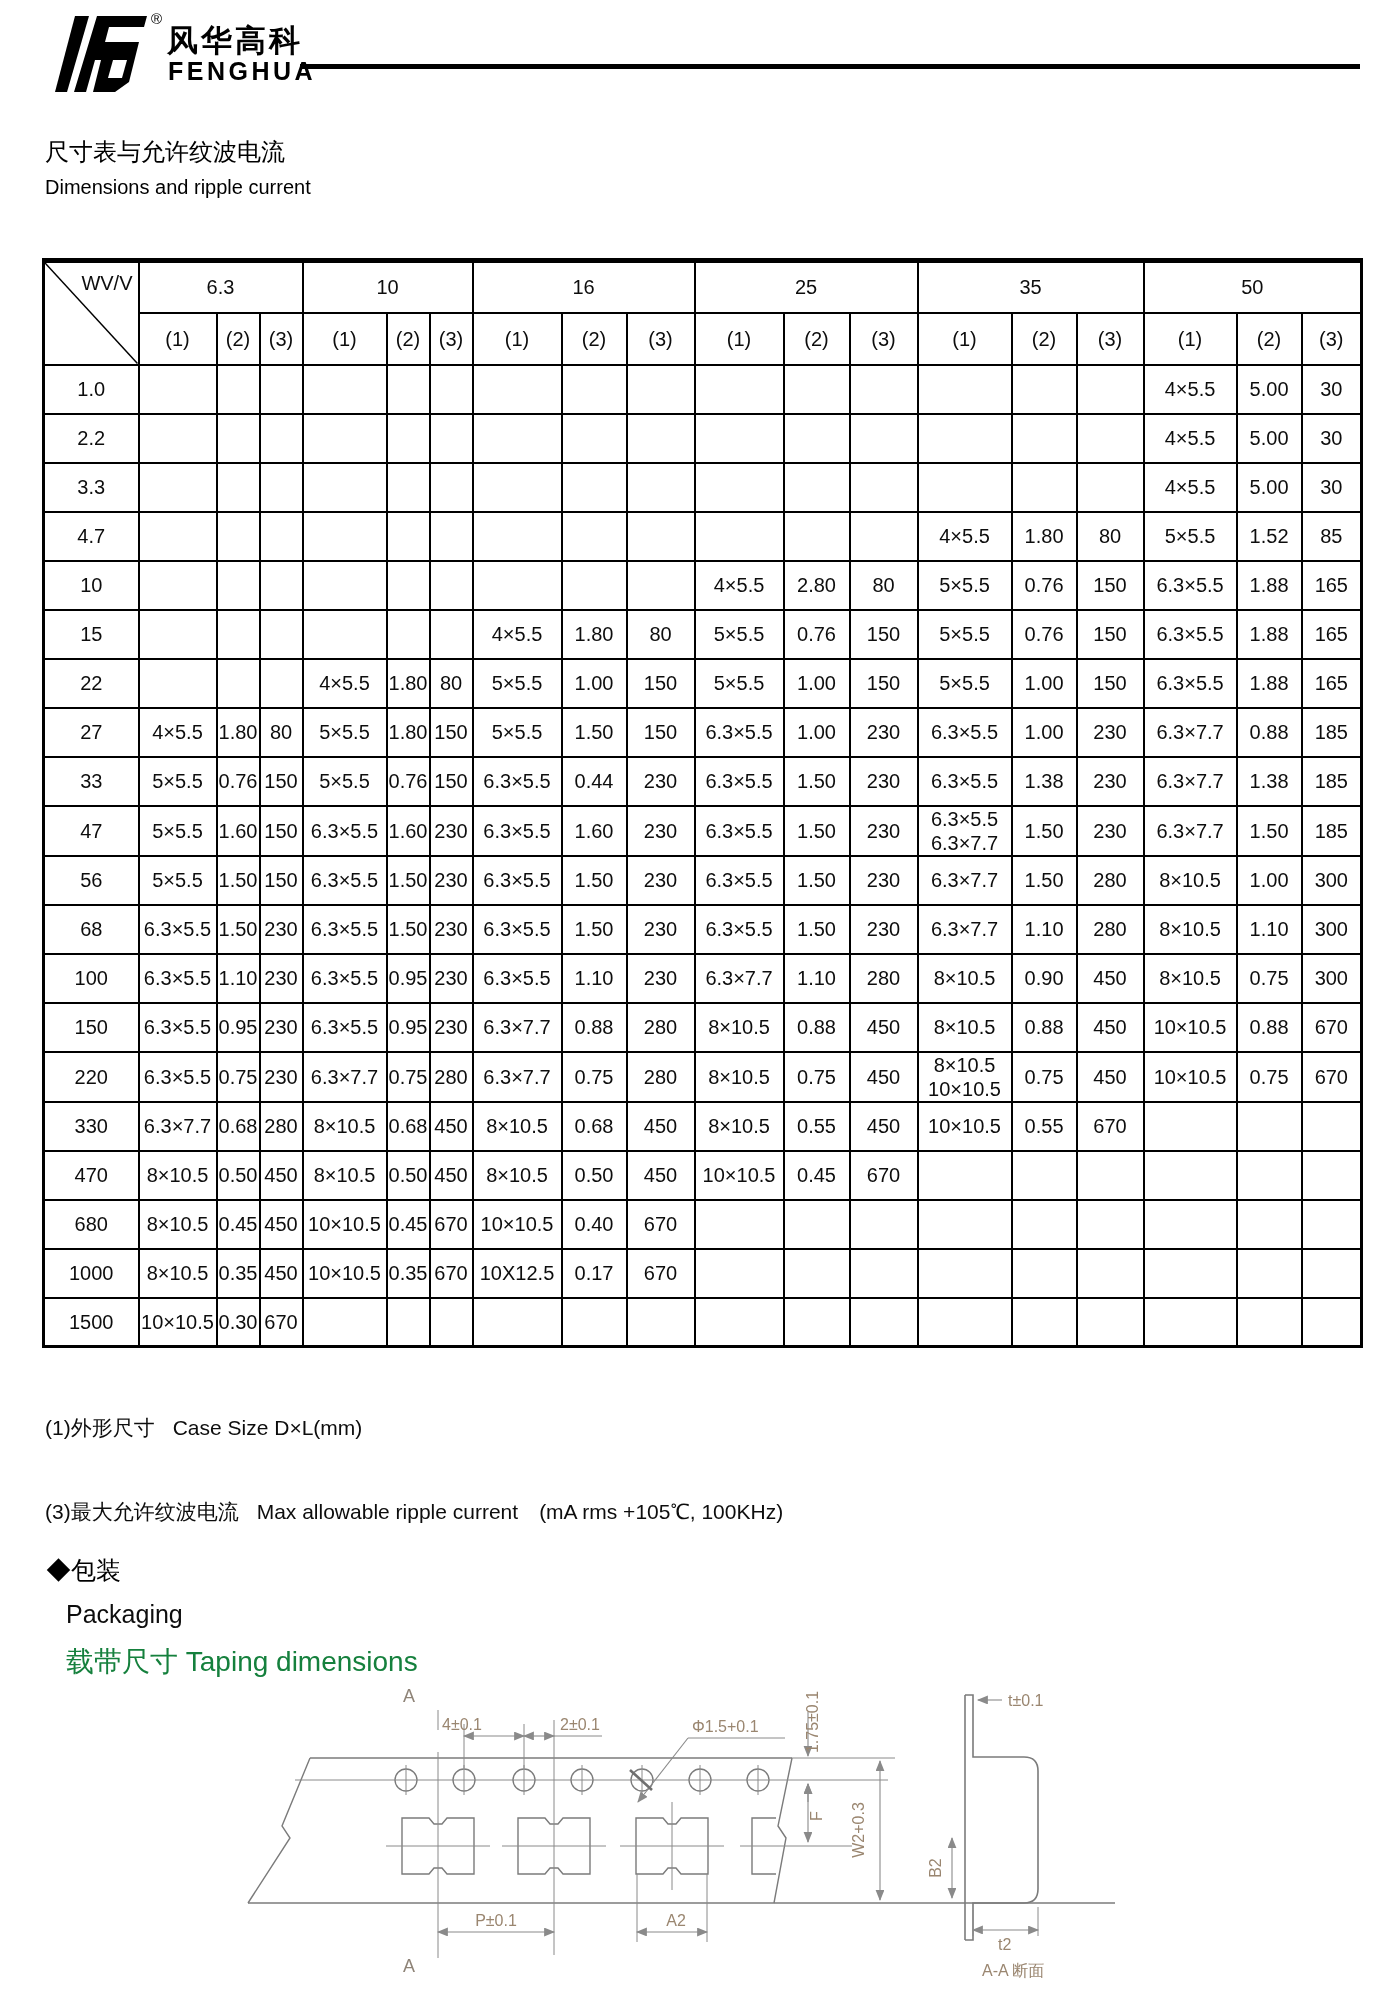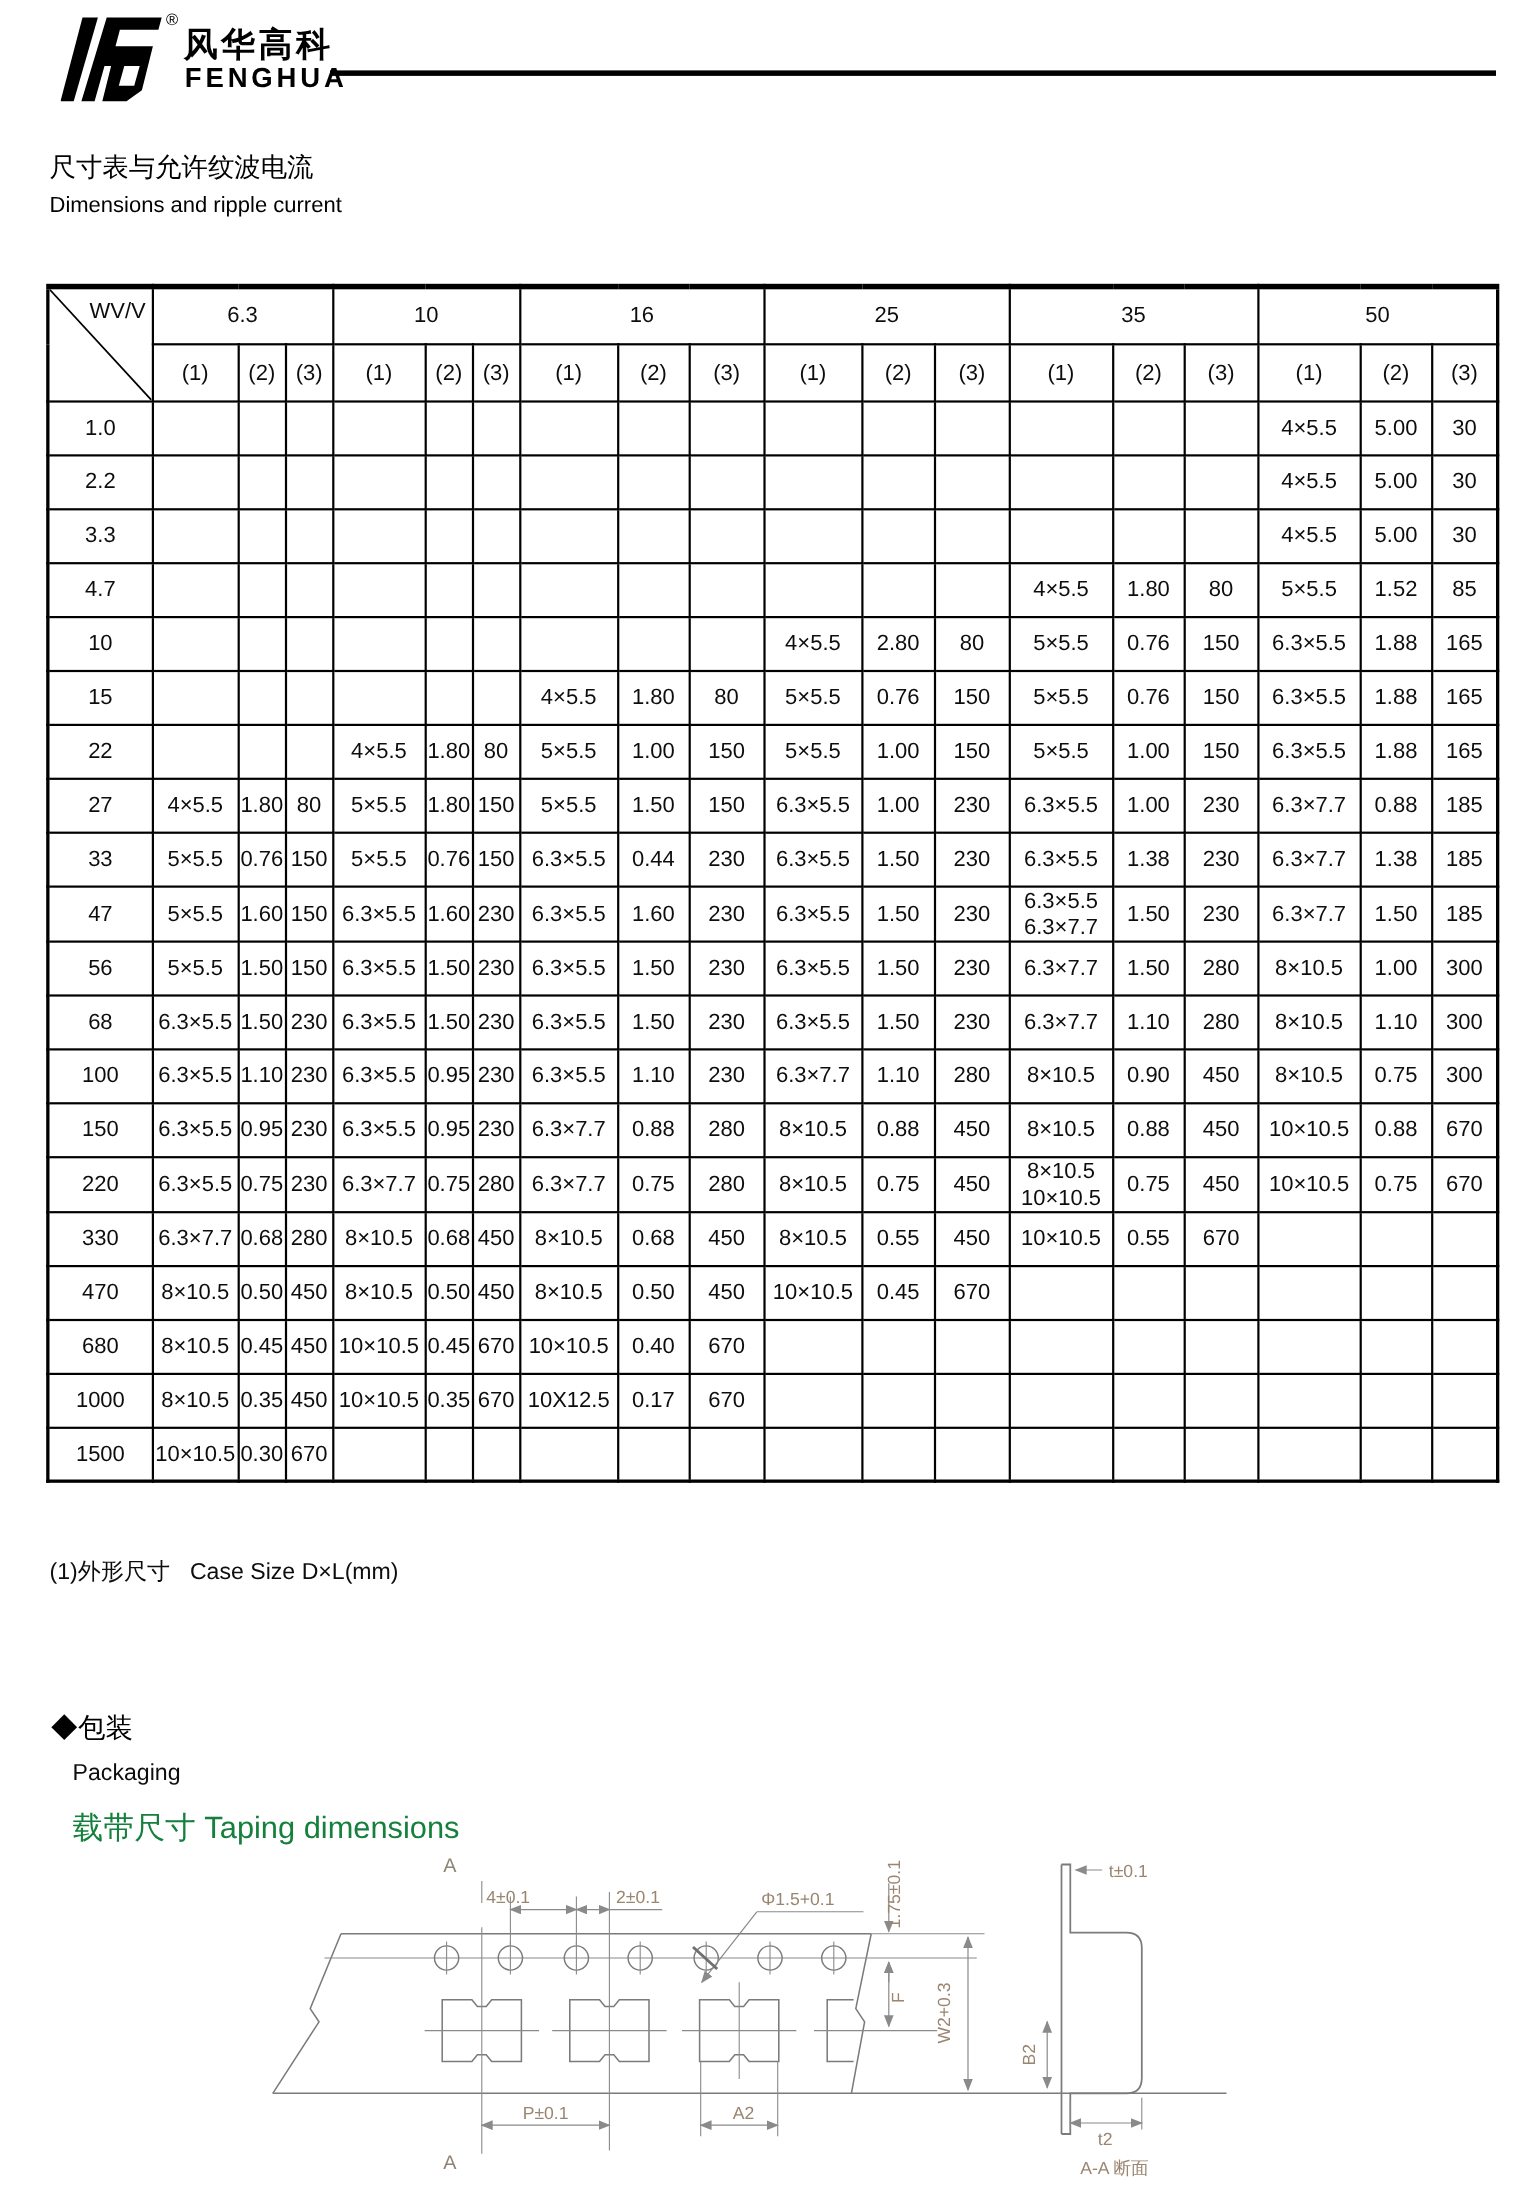--- a/index.html
+++ b/index.html
@@ -34,21 +34,21 @@
   .corner{position:relative;}
   .corner svg{position:absolute;left:0;top:0;width:100%;height:100%;}
   .corner .wvv{position:absolute;top:8px;right:5px;font-size:20px;}
 
   
   .note{position:absolute;left:45px;font-size:21px;color:#0d0d0d;}
   .note .en{margin-left:18px;}
 
   
   .pack-title{position:absolute;left:46px;top:1554px;font-size:25px;color:#000;}
-  .pack-en{position:absolute;left:66px;top:1600px;font-size:21px;color:#0d0d0d;}
+  .pack-en{position:absolute;left:66px;top:1600px;font-size:25px;color:#0d0d0d;}
   .pack-sub{position:absolute;left:66px;top:1643px;font-size:28px;color:#15803d;}
 
   
   .diagram{position:absolute;left:240px;top:1680px;}
   .dl{stroke:#7b7b7b;stroke-width:1.4;fill:none;}
   .tl{stroke:#8a8a8a;stroke-width:1;fill:none;}
   .dim{stroke:#8a8a8a;stroke-width:1.1;fill:none;
        marker-start:url(#mA);marker-end:url(#mA);}
   .dimE{stroke:#8a8a8a;stroke-width:1.1;fill:none;marker-end:url(#mA);}
   .dt{fill:#9a8670;font-size:16px;font-family:"Liberation Sans",sans-serif;}
@@ -556,20 +556,23 @@
             <td></td>
             <td></td>
           </tr>
         </tbody>
     </table>
   </div>
 
   <div class="note" style="top:1414px">
     <span>(1)外形尺寸</span><span class="en">Case Size D×L(mm)</span>
   </div>
+  <div class="note" style="top:1498px">
+    <span>(3)最大允许纹波电流</span><span class="en">Max allowable ripple current　(mA rms +105℃, 100KHz)</span>
+  </div>
 
   <div class="pack-title">◆包装</div>
   <div class="pack-en">Packaging</div>
   <div class="pack-sub">载带尺寸  Taping dimensions</div>
 
   <svg class="diagram" width="900" height="313" viewBox="0 0 900 313">
     <defs>
       <marker id="mA" markerWidth="11" markerHeight="9" refX="9" refY="4" orient="auto-start-reverse">
         <path d="M0,0 L10,4 L0,8 z" fill="#8a8a8a"></path>
       </marker>

